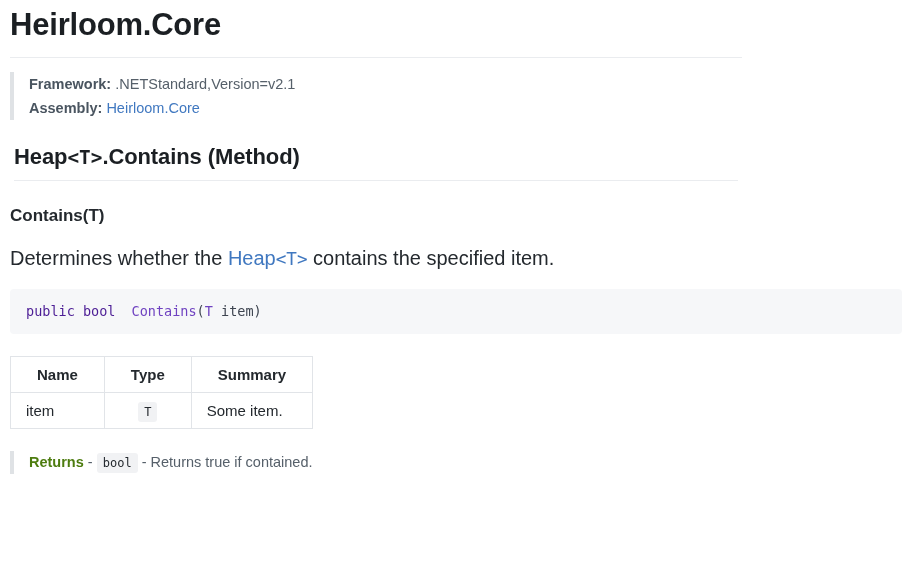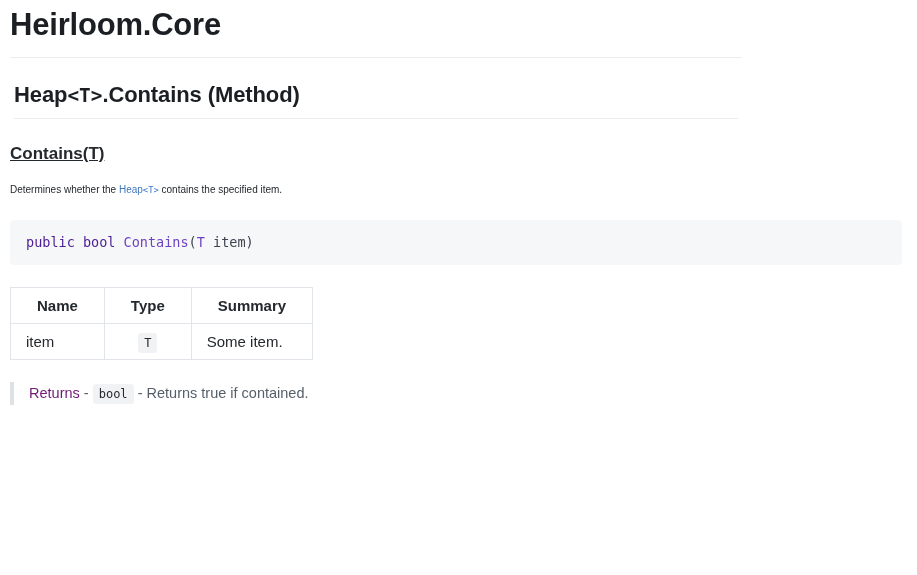--- a/index.html
+++ b/index.html
@@ -42,21 +42,20 @@
     letter-spacing: -0.1px;
     border-bottom: 1px solid #eaecef;
   }
   h3.overload-title {
     font-size: 17px;
     line-height: 1.25;
     font-weight: bold;
     margin: 0;
     padding: 20px 0 0 0;
     color: #24292e;
-    text-decoration: underline;
   }
 
   
   .infoblock {
     border-left: 4px solid #dfe2e5;
     padding: 0 0 0 15px;
     margin: 14px 0 0 0;
   }
   .infoblock .row {
     font-size: 14.5px;
@@ -74,43 +73,43 @@
 
   
   .gen {
     font-family: "DejaVu Sans Mono", "Liberation Mono", monospace;
     font-size: 0.88em;
     letter-spacing: 0;
   }
 
   
   p.summary {
-    font-size: 10px;
+    font-size: 20px;
     line-height: 22px;
-    margin: 14px 0 0 0;
+    margin: 20px 0 0 0;
     color: #24292e;
   }
 
   
   .codeblock {
     margin: 19px 0 0 0;
     background: #f6f7f9;
     border-radius: 4px;
     padding: 13px 16px;
     box-sizing: border-box;
     width: 892px;
   }
   .codeblock code {
     font-family: "DejaVu Sans Mono", "Liberation Mono", monospace;
     font-size: 13.5px;
     line-height: 19px;
     white-space: pre;
   }
   .tok-kw   { color: #4c1d95; }
-  .tok-fn   { color: #6f42c1; }
+  .tok-fn   { color: #6f42c1; margin-left: 8px; }
   .tok-type { color: #6f42c1; }
   .tok-punc { color: #3d4450; }
   .tok-id   { color: #3d4450; }
 
   
   table.params {
     border-collapse: collapse;
     margin: 22px 0 0 0;
     table-layout: fixed;
   }
@@ -145,37 +144,47 @@
 
   
   .returns {
     border-left: 4px solid #dfe2e5;
     padding: 0 0 0 15px;
     margin: 22px 0 0 0;
     font-size: 14.5px;
     line-height: 22px;
     color: #56606a;
   }
-  .returns .rlabel { font-weight: normal; color: #701a75; }
+  .returns .rlabel { font-weight: bold; color: #4d7c0f; }
 
   
   p.remarks {
     font-size: 15px;
     line-height: 22px;
     margin: 20px 0 0 0;
     color: #24292e;
   }
 </style>
 </head>
 <body>
 
 <div class="page">
 
   <h1 class="doc-title">Heirloom.Core</h1>
 
+  <div class="infoblock">
+    <div class="row">
+      <span class="label">Framework:</span>
+      <span>.NETStandard,Version=v2.1</span>
+    </div>
+    <div class="row">
+      <span class="label">Assembly:</span>
+      <a class="doclink" href="#">Heirloom.Core</a>
+    </div>
+  </div>
 
   <h2 class="member-title">
     <span>Heap</span><span class="gen">&lt;T&gt;</span><span>.Contains (Method)</span>
   </h2>
 
 
   <h3 class="overload-title">Contains(T)</h3>
 
   <p class="summary"><span>Determines whether the </span><a class="doclink" href="#"><span>Heap</span><span class="gen">&lt;T&gt;</span></a><span> contains the specified item.</span></p>
 

